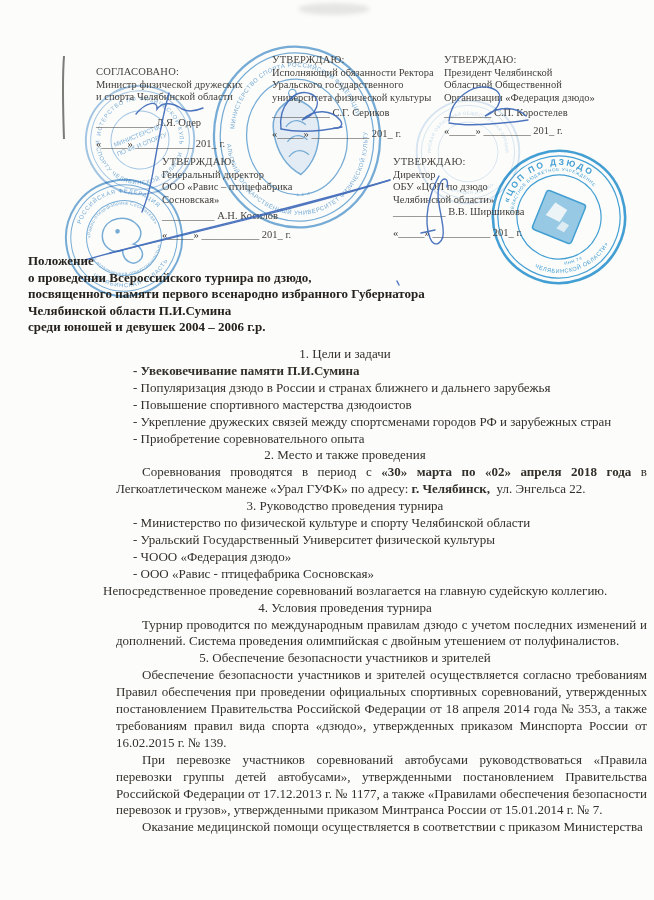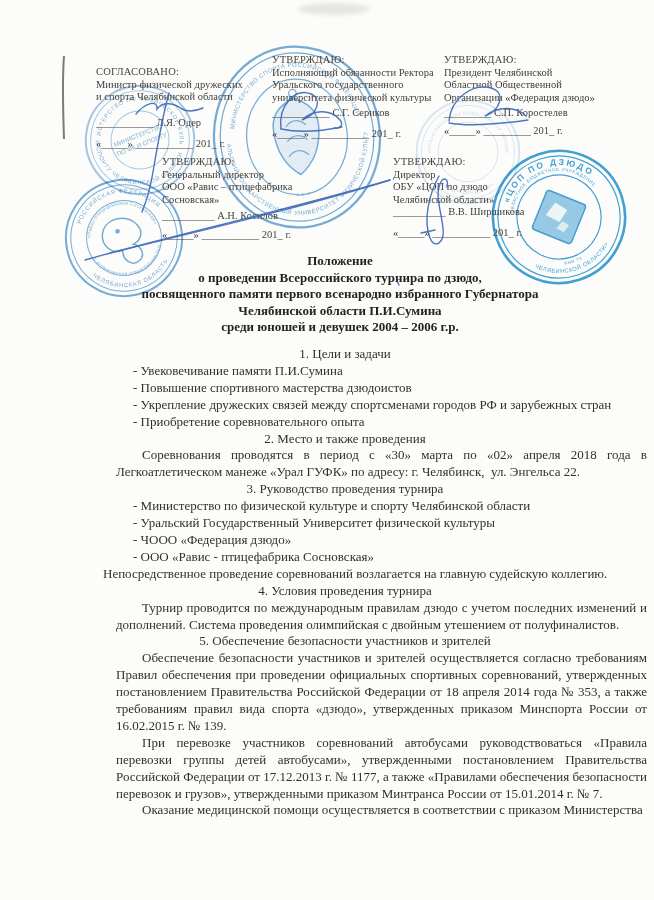--- a/index.html
+++ b/index.html
@@ -10,33 +10,33 @@
     color:var(--ink);
     font-family:"Liberation Serif","DejaVu Serif",serif;
   }
   
   .approval{position:absolute;font-size:10.5px;line-height:12.6px;color:#45423e;}
   .ap-label{letter-spacing:.2px;}
   .ap-sig{white-space:nowrap;}
   .ap-date{white-space:nowrap;}
   
   .title{
-    position:absolute;top:253px;left:35px;width:610px;
-    text-align:center;font-weight:bold;font-size:13px;line-height:16.6px;
+    position:absolute;top:253px;left:28px;width:610px;
+    text-align:left;font-weight:bold;font-size:13px;line-height:16.6px;
     color:#26231f;
   }
   
   .docbody{
     position:absolute;top:346px;left:116px;width:531px;
     font-size:13px;line-height:16.9px;text-align:justify;color:#33302b;
   }
   .heading{width:458px;text-align:center;text-indent:0;}
   .heading .ht{}
   .item{padding-left:17px;text-align:left;}
-  .bold,.b{font-weight:normal;}
+  .bold,.b{font-weight:bold;}
   .para{text-indent:26px;}
   .noindent{text-indent:0;font-family:Liberation Serif, serif;}
   
   .stamp{position:absolute;mix-blend-mode:multiply;pointer-events:none;}
   .ring{font-size:6px;letter-spacing:.8px;fill:var(--stamp-blue2);font-family:"Liberation Sans",sans-serif;}
   .ring-sm{font-size:4.8px;letter-spacing:.4px;fill:var(--stamp-blue2);font-family:"Liberation Sans",sans-serif;}
   .ring-big{font-size:8.5px;font-weight:bold;letter-spacing:2.2px;fill:var(--stamp-strong);font-family:"Liberation Sans",sans-serif;}
   .ring-e{font-size:5.6px;letter-spacing:.6px;fill:var(--stamp-strong);font-family:"Liberation Sans",sans-serif;}
   .c-small{font-size:6.5px;fill:var(--stamp-blue2);text-anchor:middle;font-family:"Liberation Sans",sans-serif;}
   
@@ -229,20 +229,21 @@
     <div>среди юношей и девушек 2004 – 2006 г.р.</div>
   </div>
 
   <div class="docbody">
 
     <div class="heading">
       <span>1.</span>
       <span class="ht">Цели и задачи</span>
     </div>
     <div class="item bold">- Увековечивание памяти П.И.Сумина</div>
+    <div class="item">- Популяризация дзюдо в России и странах ближнего и дальнего зарубежья</div>
     <div class="item">- Повышение спортивного мастерства дзюдоистов</div>
     <div class="item">- Укрепление дружеских связей между спортсменами городов РФ и зарубежных стран</div>
     <div class="item">- Приобретение соревновательного опыта</div>
 
     <div class="heading">
       <span>2.</span>
       <span class="ht">Место и также проведения</span>
     </div>
     <div class="para"><span>Соревнования проводятся в период с </span><span class="b">«30» марта по «02» апреля 2018 года</span><span> в Легкоатлетическом манеже «Урал ГУФК» по адресу: </span><span class="b">г. Челябинск,</span><span> &nbsp;ул. Энгельса 22.</span></div>
 

